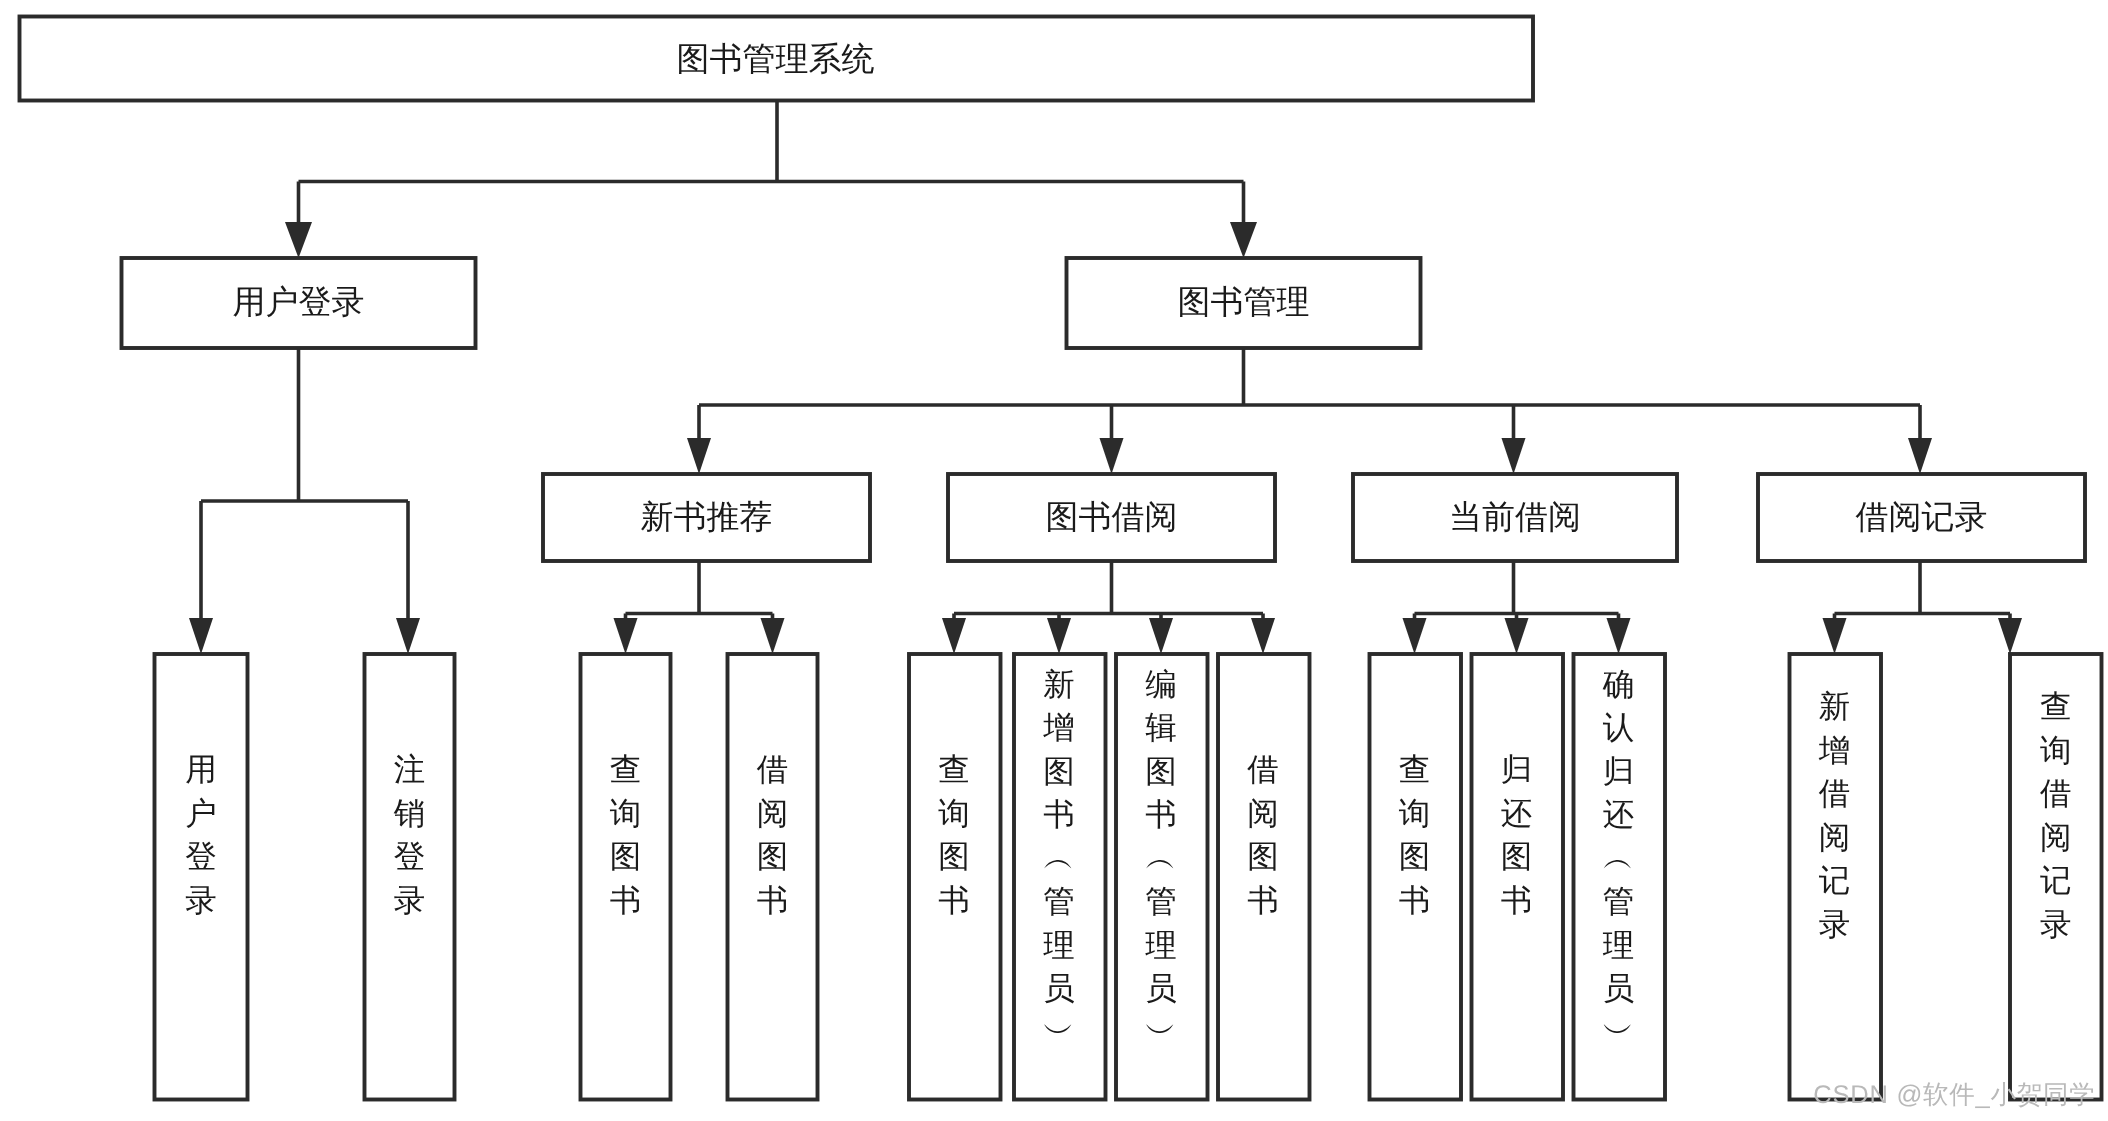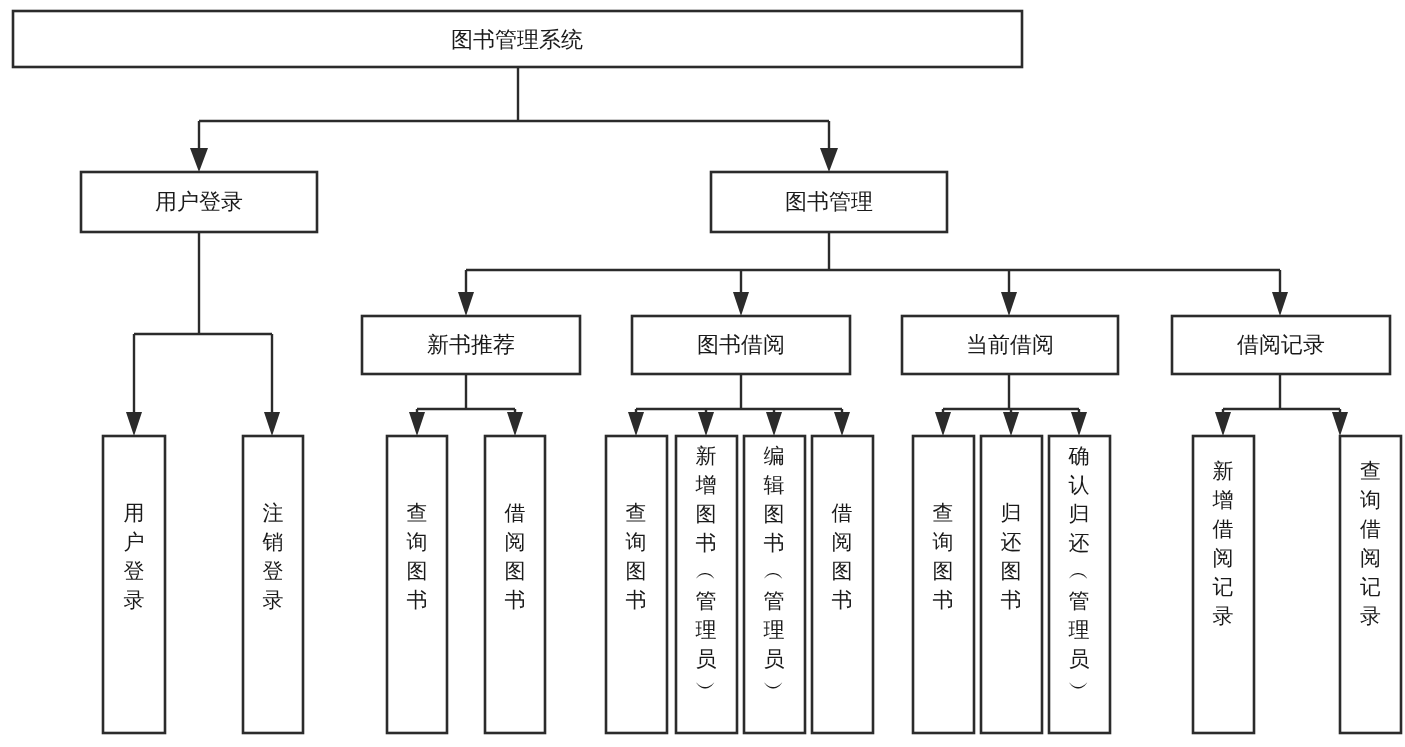--- a/index.html
+++ b/index.html
@@ -215,13 +215,14 @@
     <g>
       <rect class="node-rect" x="1193" y="436" width="61" height="297"></rect>
       <text class="node-label-v" x="1223" y="0"><tspan x="1223" y="478">新</tspan><tspan x="1223" y="507">增</tspan><tspan x="1223" y="536">借</tspan><tspan x="1223" y="565">阅</tspan><tspan x="1223" y="594">记</tspan><tspan x="1223" y="623">录</tspan></text>
     </g>
     <g>
       <rect class="node-rect" x="1340" y="436" width="61" height="297"></rect>
       <text class="node-label-v" x="1370.5" y="0"><tspan x="1370.5" y="478">查</tspan><tspan x="1370.5" y="507">询</tspan><tspan x="1370.5" y="536">借</tspan><tspan x="1370.5" y="565">阅</tspan><tspan x="1370.5" y="594">记</tspan><tspan x="1370.5" y="623">录</tspan></text>
     </g>
   </svg>
 
+  <div class="watermark-text">CSDN @软件_小贺同学</div>
 </div>
 
 </body></html>

